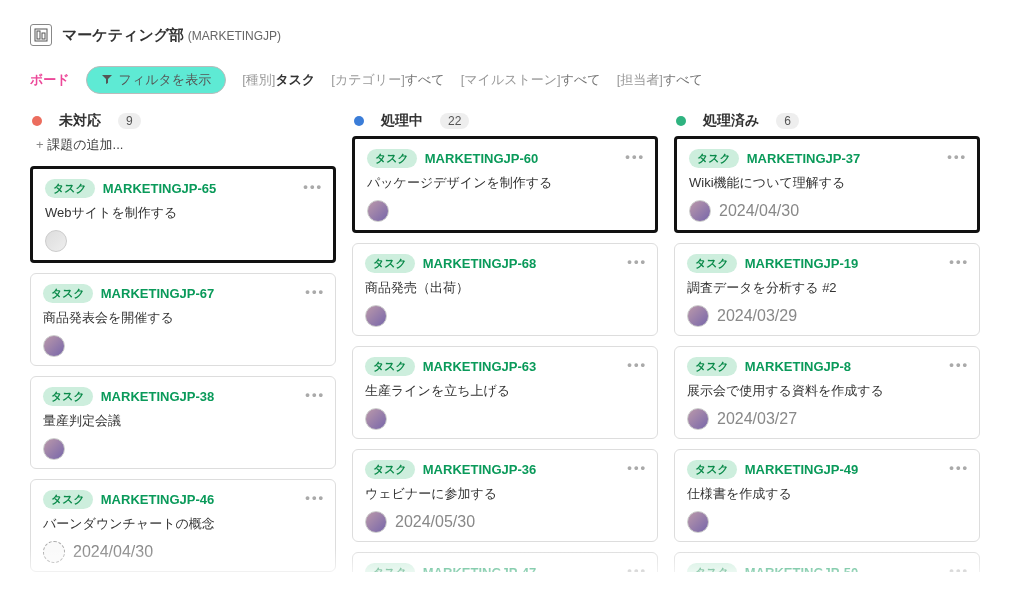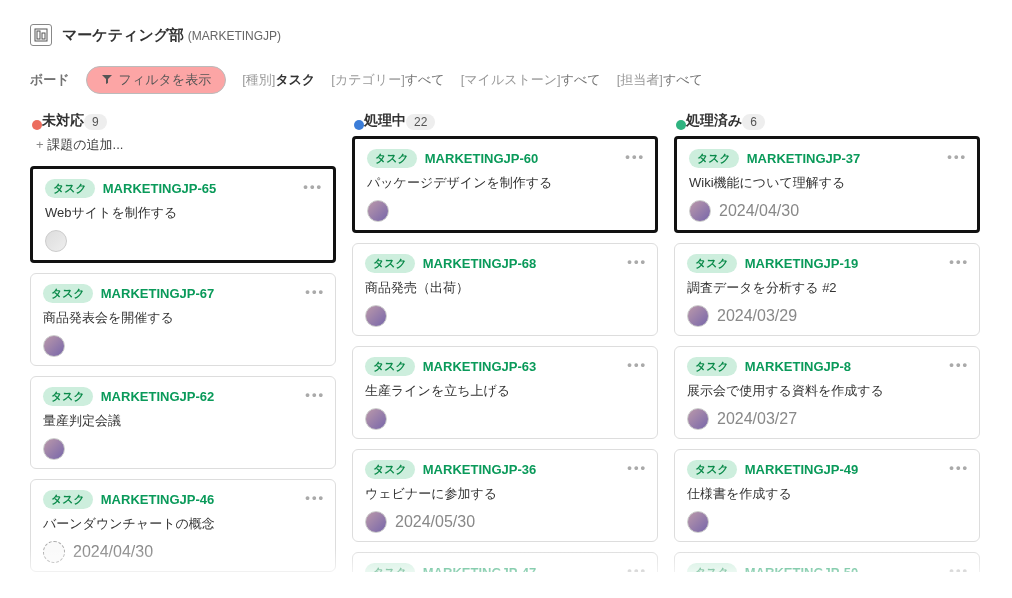--- a/index.html
+++ b/index.html
@@ -6,31 +6,31 @@
   html, body { margin:0; padding:0; font-family: "Hiragino Kaku Gothic Pro","Meiryo",sans-serif; font-size:13px; color:#333; background:#fff; }
 
   .page { width:1012px; height:598px; position:relative; padding:18px 30px; }
 
   .header { display:flex; align-items:center; gap:10px; padding:6px 0 10px 0; }
   .proj-icon { width:22px; height:22px; border:1px solid #888; border-radius:3px; display:flex; align-items:center; justify-content:center; font-size:13px; color:#555;}
   .proj-name { font-size:15px; font-weight:600; color:#333; }
   .proj-code { font-size:12px; color:#666; font-weight:400; }
 
   .toolbar { display:flex; align-items:center; gap:16px; padding:10px 0 8px 0; font-size:13px;}
-  .tb-board { font-weight:700; color:#737373; }
-  .filter-btn { display:flex; align-items:center; gap:6px; border:1px solid #bbb; border-radius:16px; padding:4px 14px; color:#555; cursor:pointer; background:#fca5a5;}
+  .tb-board { font-weight:700; color:#ec4899; }
+  .filter-btn { display:flex; align-items:center; gap:6px; border:1px solid #bbb; border-radius:16px; padding:4px 14px; color:#555; cursor:pointer; background:#5eead4;}
   .filter-btn .ficon { font-size:12px; }
   .tb-group { display:flex; align-items:center; }
   .tb-label { color:#999; }
   .tb-value { color:#333; font-weight:600; }
   .tb-value.grey { color:#737373; font-weight:500;}
 
   .columns { display:flex; gap:16px; margin-top:4px; height:466px; overflow:hidden;}
   .col { width:306px; display:flex; flex-direction:column; }
-  .col-head { display:flex; align-items:flex-end; gap:0; padding:6px 2px; font-weight:700; font-size:14px;}
+  .col-head { display:flex; align-items:center; gap:17px; padding:6px 2px; font-weight:700; font-size:14px;}
   .dot { width:10px; height:10px; border-radius:50%; }
   .count { background:#eee; color:#555; border-radius:10px; padding:1px 8px; font-size:12px; font-weight:500;}
   .scroll { flex:1; overflow:hidden; display:flex; flex-direction:column; gap:10px; }
 
   .card { border:1px solid #ddd; border-radius:6px; padding:10px 12px 8px; background:#fff; position:relative;}
   .card.bold { border:3px solid #111; border-radius:4px; }
   .card .row1 { display:flex; align-items:center; gap:8px; }
   .badge { background:#cdeedd; color:#0a8a4a; font-size:11px; font-weight:600; padding:2px 8px; border-radius:10px; }
   .key { color:#0a9a5a; font-weight:600; font-size:13px; }
   .subject { margin-top:6px; color:#333; font-size:13px; }
@@ -119,21 +119,21 @@
             </div>
             <div class="subject">商品発表会を開催する</div>
             <div class="meta">
               <span class="avatar "></span>
             </div>
           </div>
           <div class="card">
             <div class="more">•••</div>
             <div class="row1">
               <span class="badge">タスク</span>
-              <span class="key">MARKETINGJP-62</span>
+              <span class="key">MARKETINGJP-38</span>
             </div>
             <div class="subject">量産判定会議</div>
             <div class="meta">
               <span class="avatar "></span>
             </div>
           </div>
           <div class="card">
             <div class="more">•••</div>
             <div class="row1">
               <span class="badge">タスク</span>

